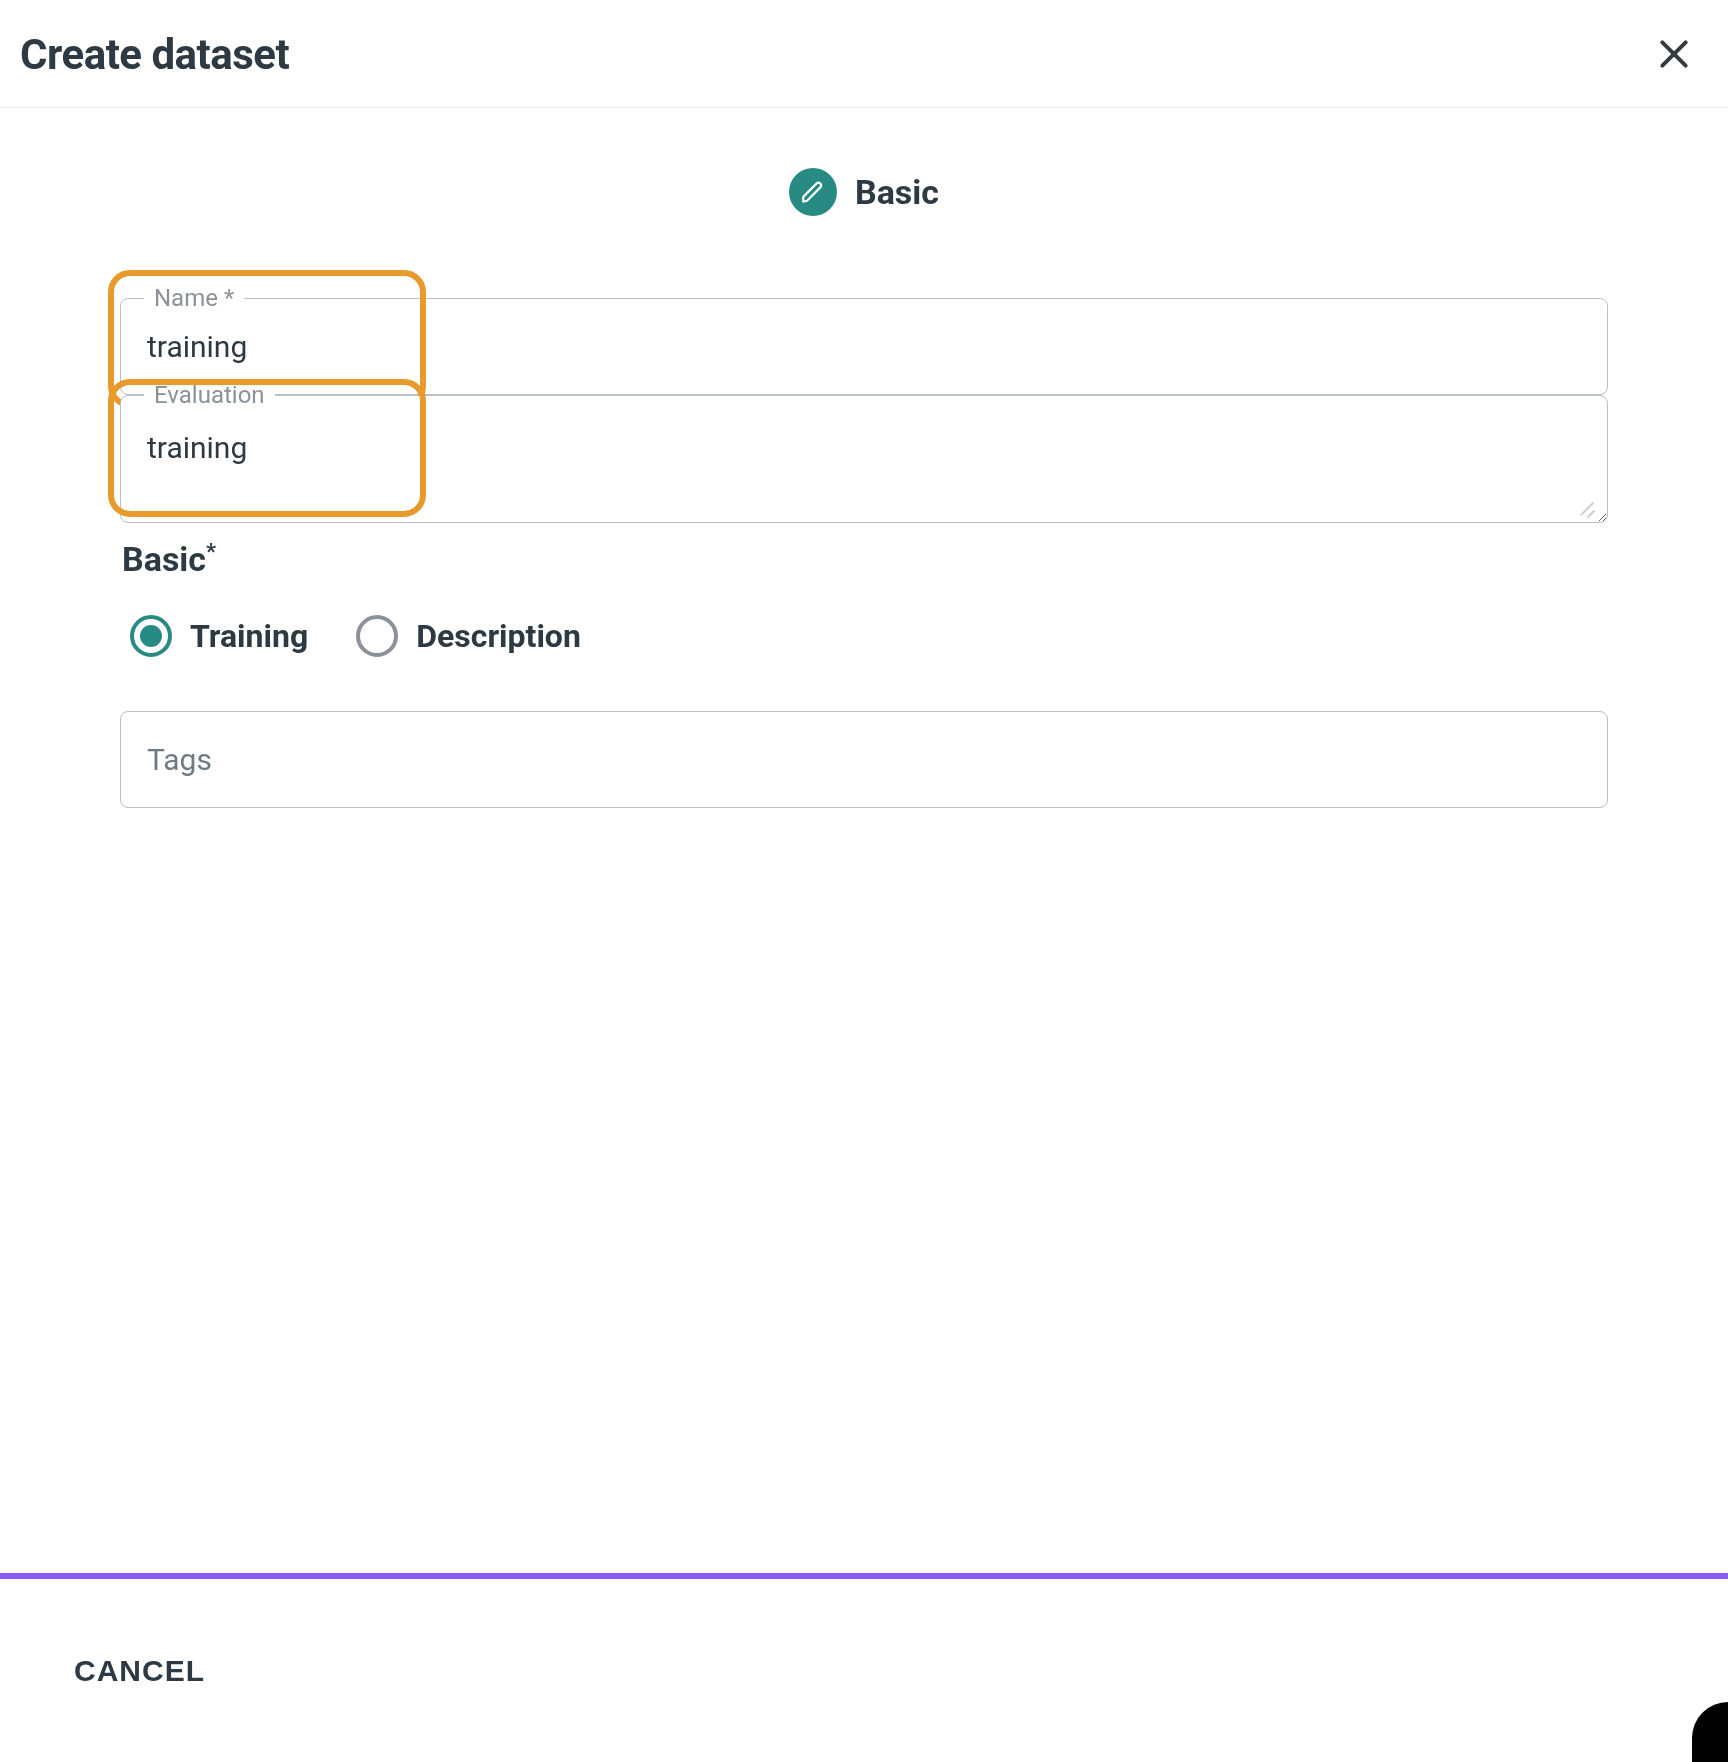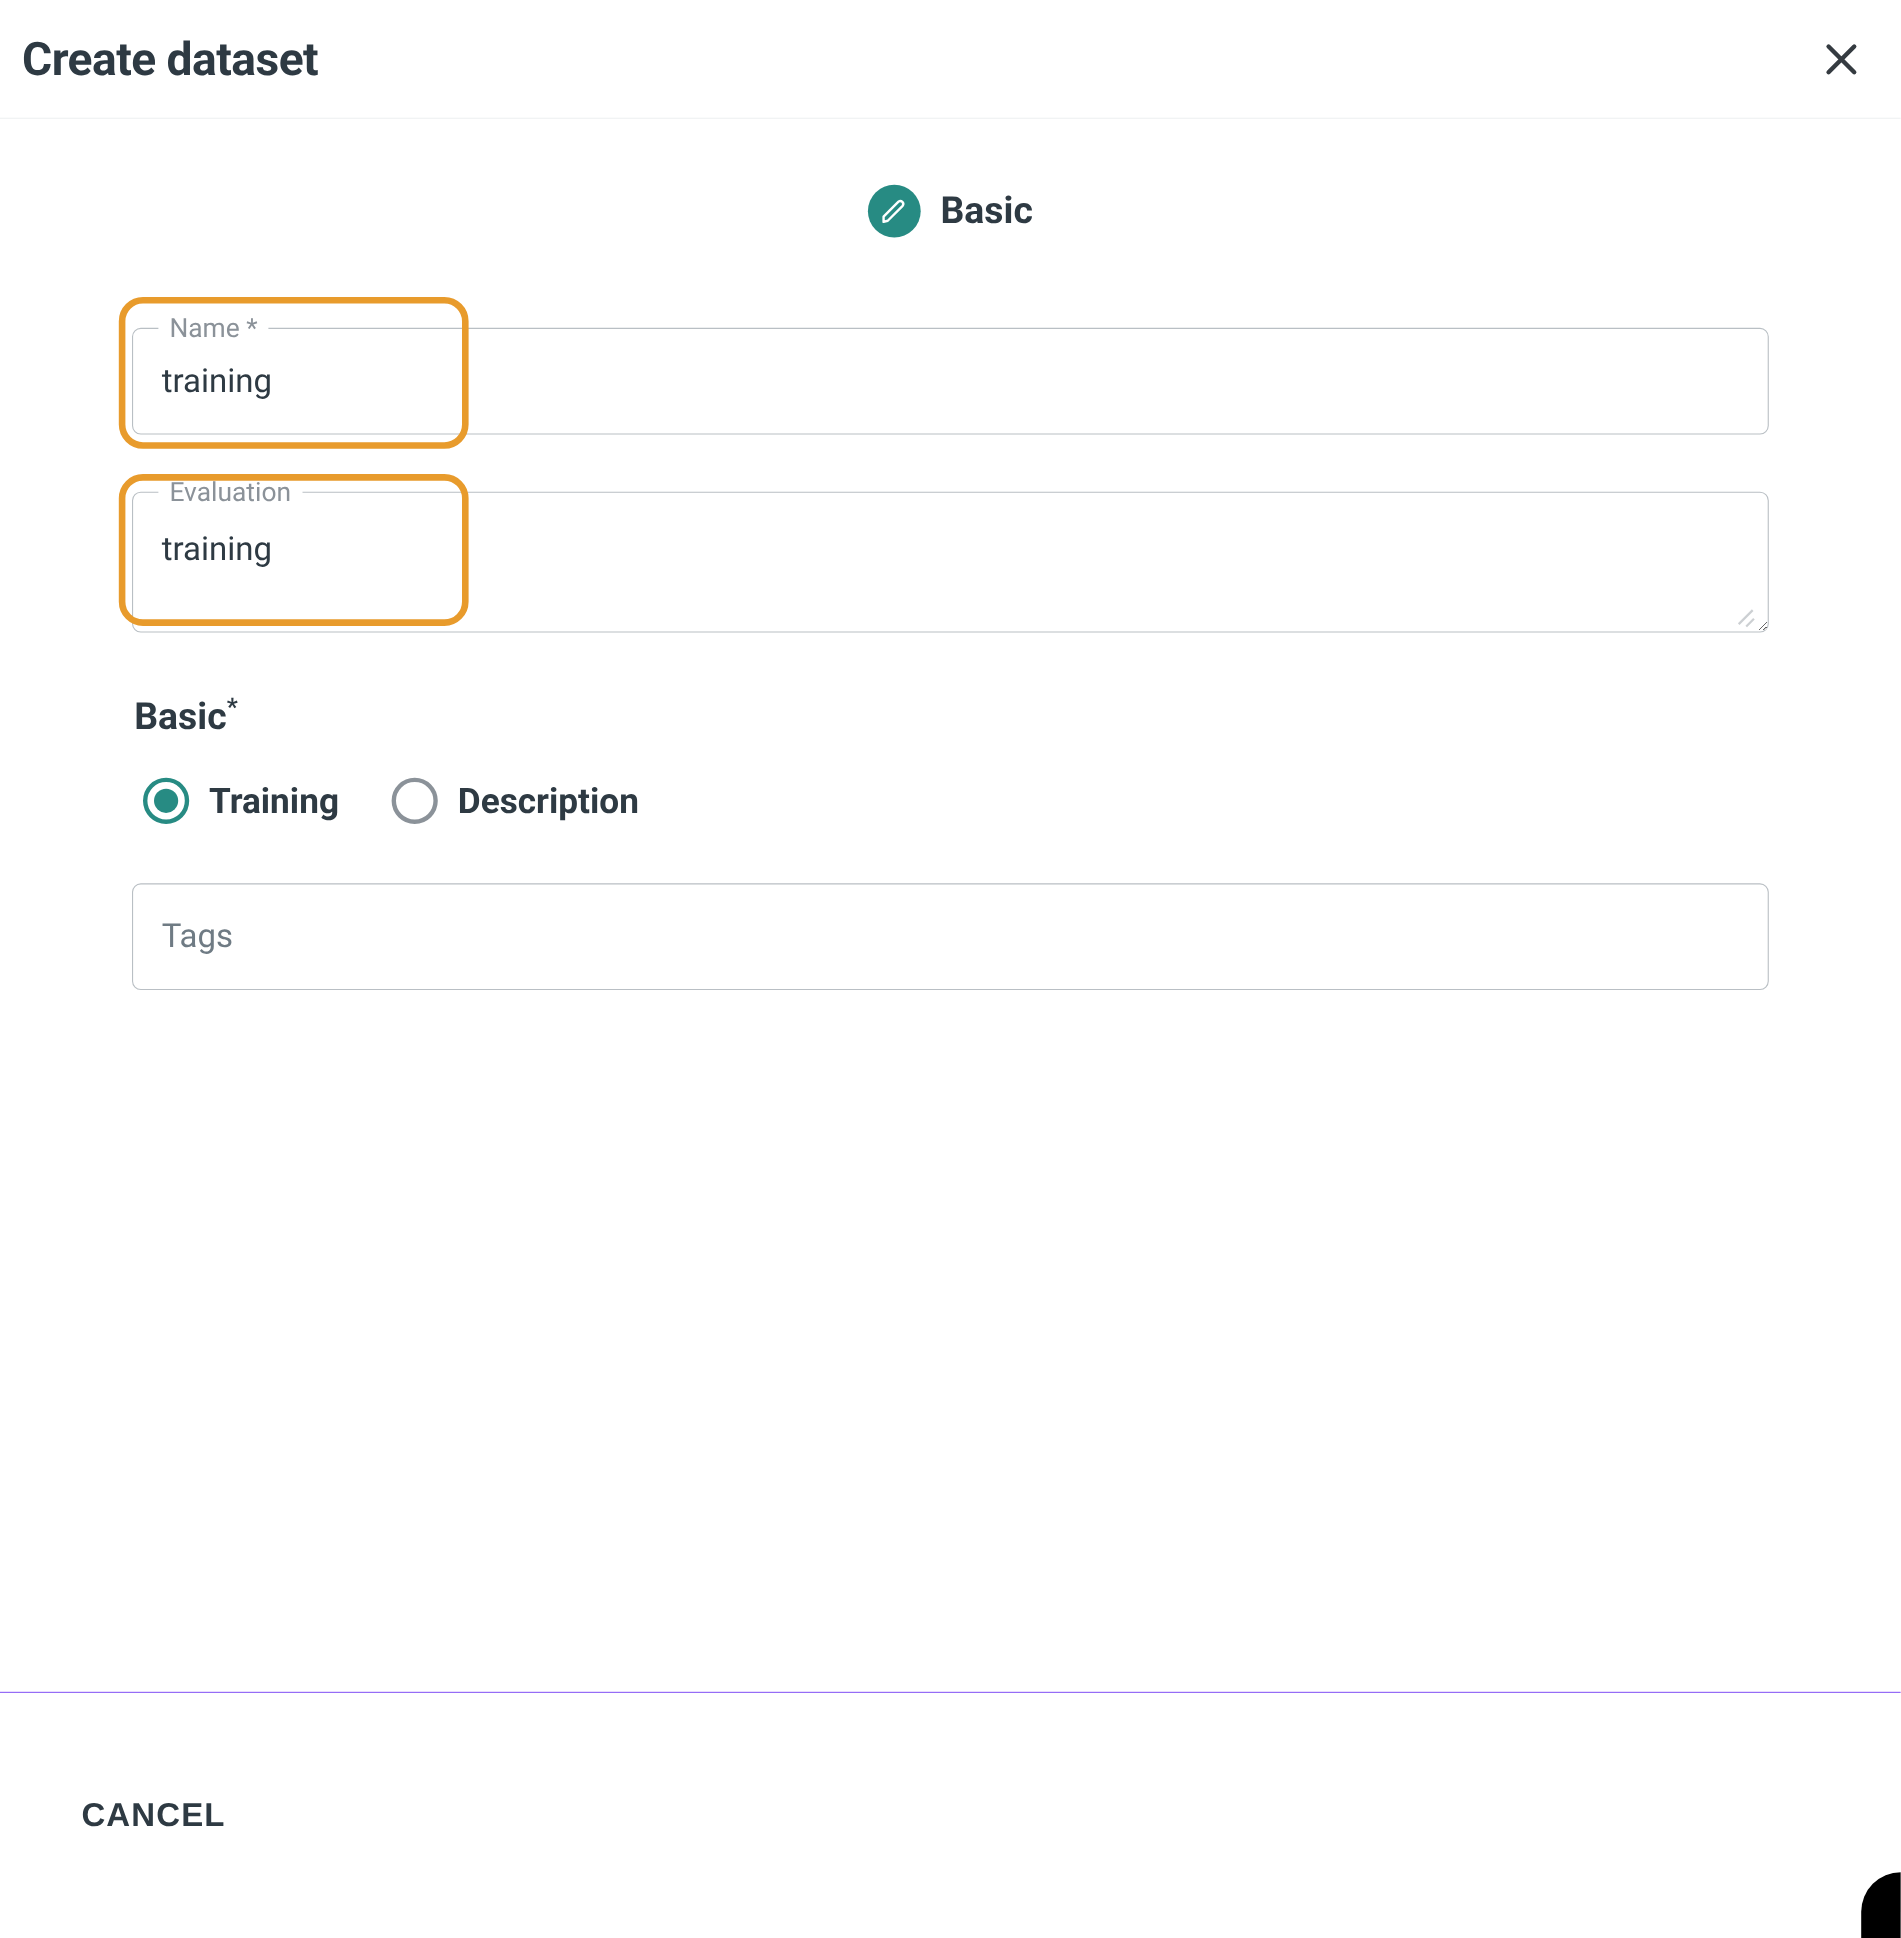--- a/index.html
+++ b/index.html
@@ -75,21 +75,20 @@
     height:2px;
     background:#e3e6e9;
   }
 
   
   .form{
     padding:60px 50px 0 50px;
   }
   .field-wrap{
     position:relative;
-    margin-bottom:52px;
   }
   .floating-label{
     position:absolute;
     top:-14px;
     left:24px;
     background:#fff;
     padding:0 10px;
     font-size:24px;
     color:var(--muted2);
   }
@@ -157,22 +156,22 @@
   }
   .radio-item.selected .radio-inner{background:var(--teal);}
   .radio-label{
     font-size:32px;font-weight:700;color:var(--text);
   }
 
   
   .footer{
     position:absolute;
     left:0;right:0;bottom:0;
-    height:224px;
-    border-top:1px solid #8b5cf6;
+    height:189px;
+    border-top:6px solid #8b5cf6;
     background:#fff;
     display:flex;
     align-items:center;
     justify-content:space-between;
     padding:0 60px 0 68px;
   }
   .cancel-btn{
     font-size:30px;
     font-weight:700;
     letter-spacing:1px;

